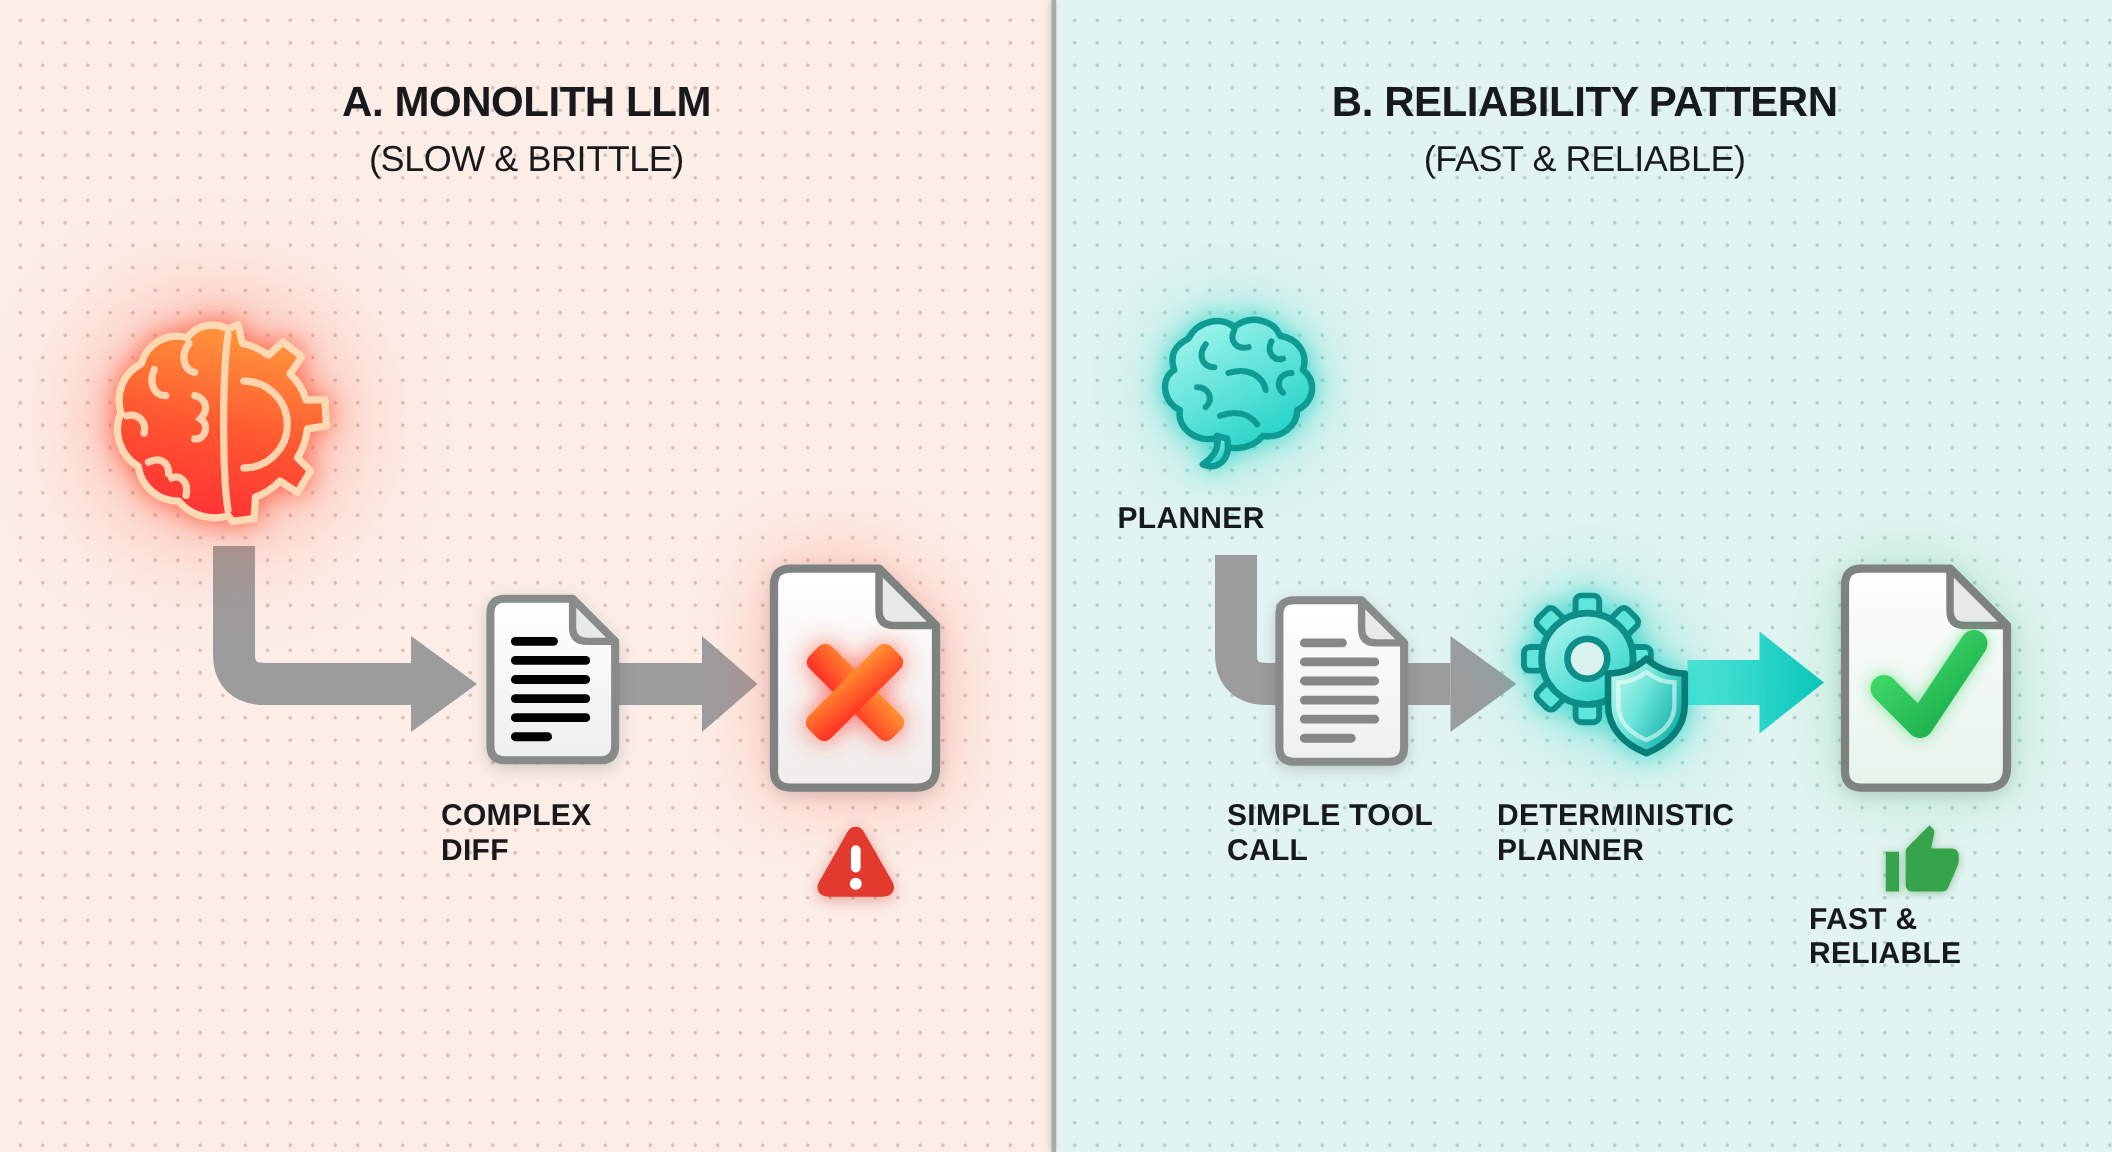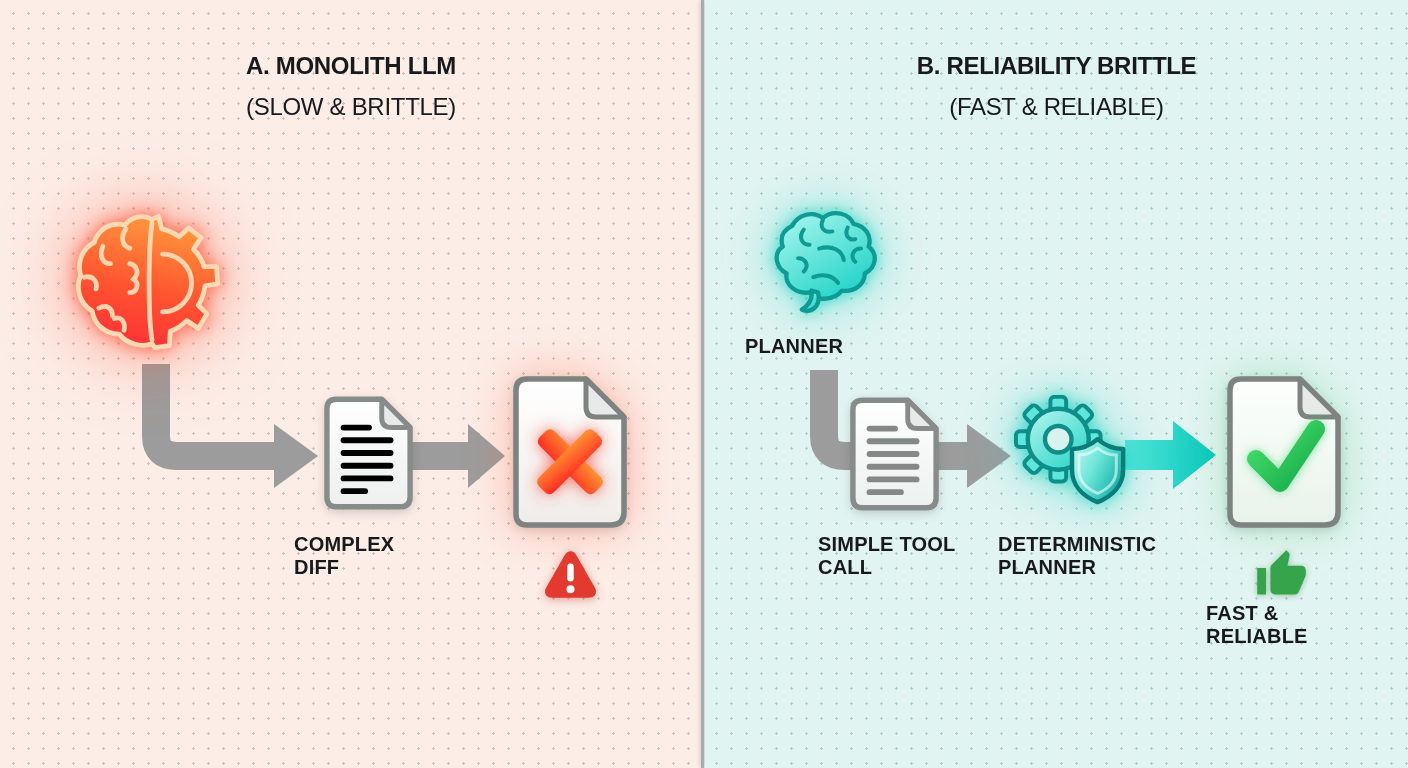--- a/index.html
+++ b/index.html
@@ -16,21 +16,21 @@
   }
   .panel-right {
     left:705px; width:703px; background-color:#e2f4f1;
     background-image:radial-gradient(circle, rgba(96,152,146,.40) 1.2px, transparent 1.4px);
     background-size:15px 15px; background-position:4px 6px;
   }
   .divider { position:absolute; left:701px; top:0; width:3px; height:768px;
     background:#a4adaa; box-shadow:0 0 5px rgba(60,70,68,.35); }
 
   .panel-title { position:absolute; top:52px; left:0; width:100%; text-align:center;
-    font-size:24px; font-weight:700; color:#17191d; letter-spacing:-.3px; }
+    font-size:28px; font-weight:700; color:#17191d; letter-spacing:-.3px; }
   .panel-subtitle { position:absolute; top:93px; left:0; width:100%; text-align:center;
     font-size:24px; font-weight:400; color:#17191d; letter-spacing:-.3px; }
 
   .arrows { position:absolute; inset:0; width:100%; height:100%; z-index:1; pointer-events:none; }
   .node { position:absolute; z-index:2; }
   .node svg { width:100%; height:100%; display:block; }
 
   .label { position:absolute; z-index:3; font-size:20px; font-weight:700;
     color:#17191d; line-height:23px; letter-spacing:.2px; white-space:pre-line; }
 
@@ -138,21 +138,21 @@
       </svg>
     </div>
 
     <div class="label" style="left:294px; top:533px; width:154px;">COMPLEX
 DIFF</div>
   </section>
 
   <div class="divider"></div>
 
   <section class="panel panel-right">
-    <h1 class="panel-title">B. RELIABILITY BRITTLE</h1>
+    <h1 class="panel-title">B. RELIABILITY PATTERN</h1>
     <h2 class="panel-subtitle">(FAST &amp; RELIABLE)</h2>
 
     <svg class="arrows" viewBox="0 0 703 768">
       <defs>
         <linearGradient id="cyar" x1="0" y1="0" x2="1" y2="0">
           <stop offset="0" stop-color="#55e6da"></stop>
             <stop offset="1" stop-color="#07c7bb"></stop>
         </linearGradient>
       </defs>
       <g>

